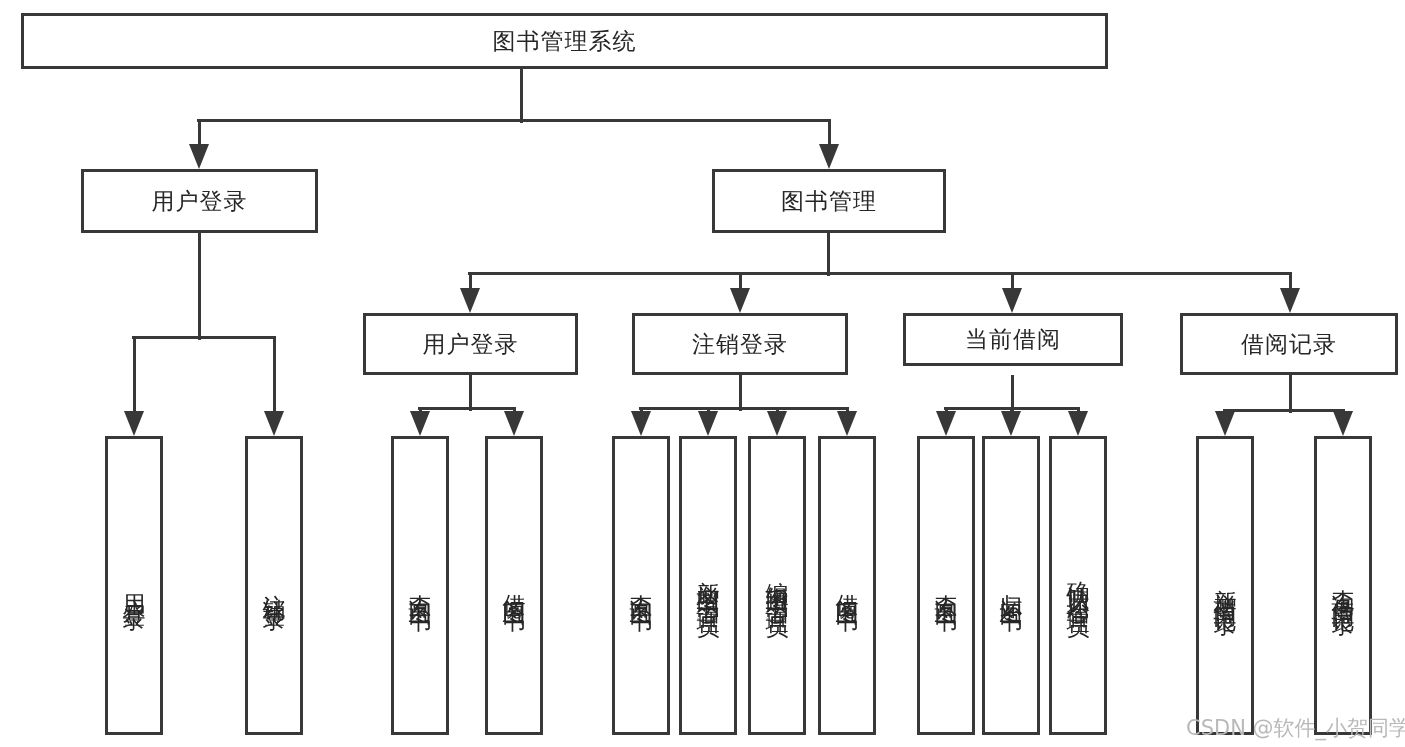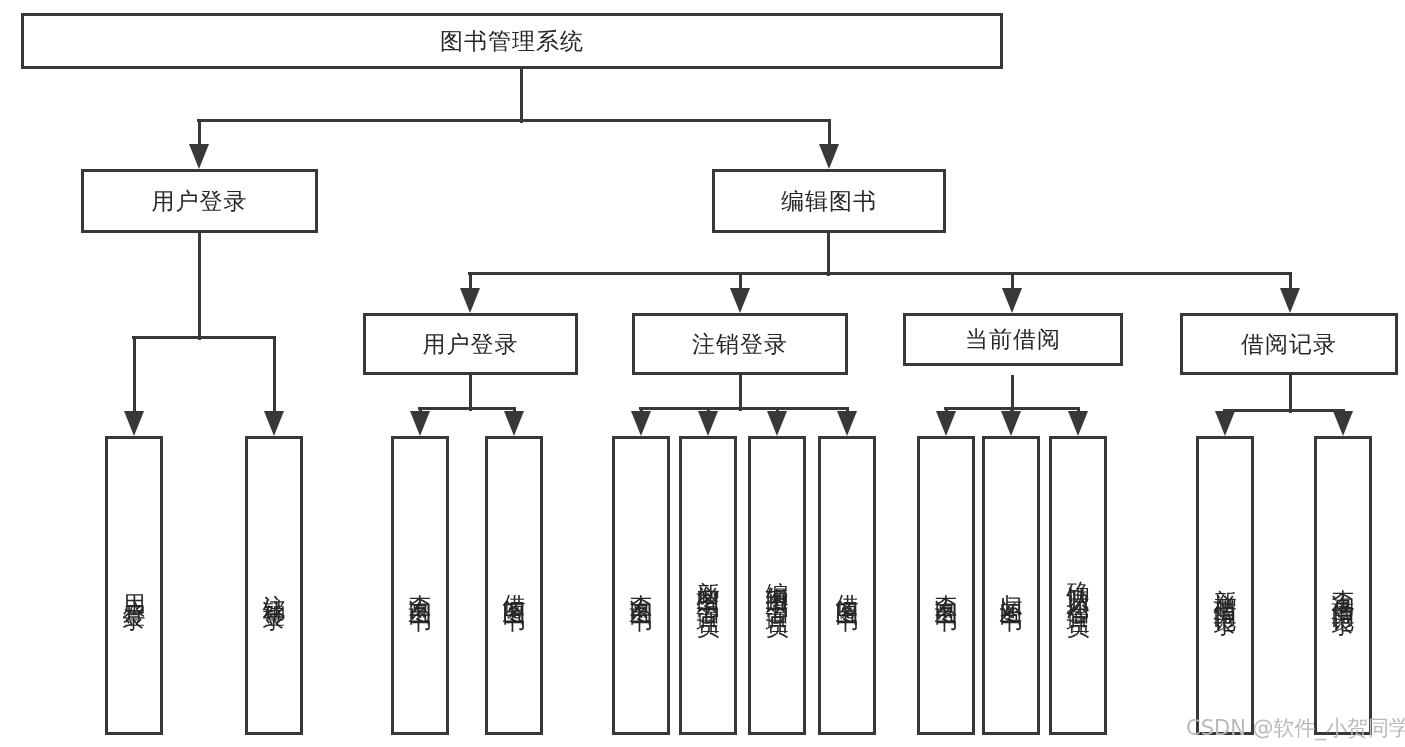--- a/index.html
+++ b/index.html
@@ -45,24 +45,24 @@
     color:var(--wm,#b9b9b9);
     white-space:nowrap;
     z-index:5;
   }
 </style>
 </head>
 <body>
 
 <div class="stage" style="--line: #383838; --text: #262626; --wm: #b9b9b9;">
 
-  <div class="box" style="left:21px;top:13px;width:982px;height:56px">图书管理系统</div>
+  <div class="box" style="left:21px;top:13px;width:1087px;height:56px">图书管理系统</div>
 
   <div class="box" style="left:81px;top:169px;width:237px;height:64px">用户登录</div>
-  <div class="box" style="left:712px;top:169px;width:234px;height:64px">编辑图书</div>
+  <div class="box" style="left:712px;top:169px;width:234px;height:64px">图书管理</div>
 
   <div class="box" style="left:363px;top:313px;width:215px;height:62px">用户登录</div>
   <div class="box" style="left:632px;top:313px;width:216px;height:62px">注销登录</div>
   <div class="box" style="left:903px;top:313px;width:220px;height:53px">当前借阅</div>
   <div class="box" style="left:1180px;top:313px;width:218px;height:62px">借阅记录</div>
 
   <div class="box vbox" style="left:105px;top:436px;width:58px;height:299px">
     <span>用户登录</span>
     </div>
   <div class="box vbox" style="left:245px;top:436px;width:58px;height:299px">

